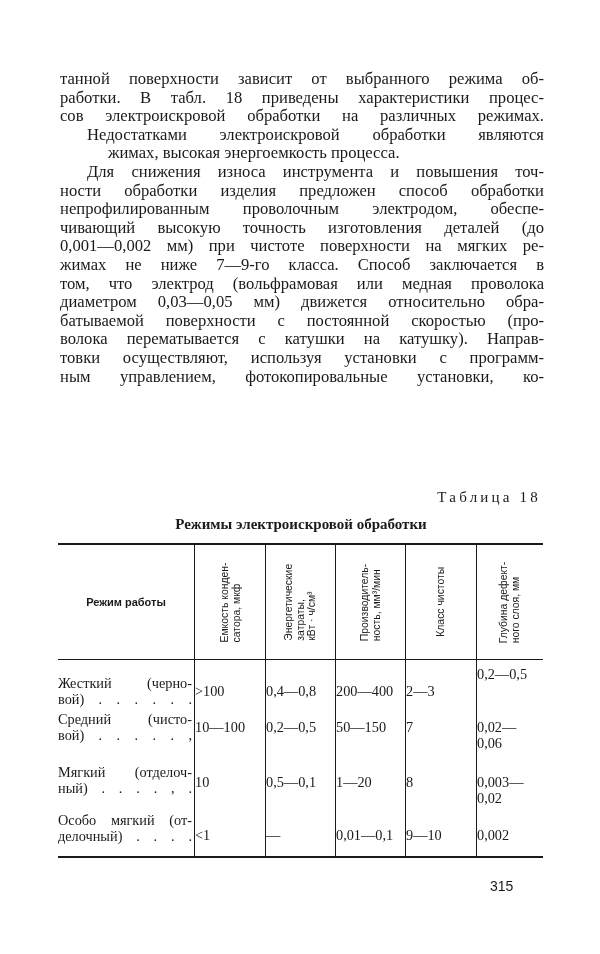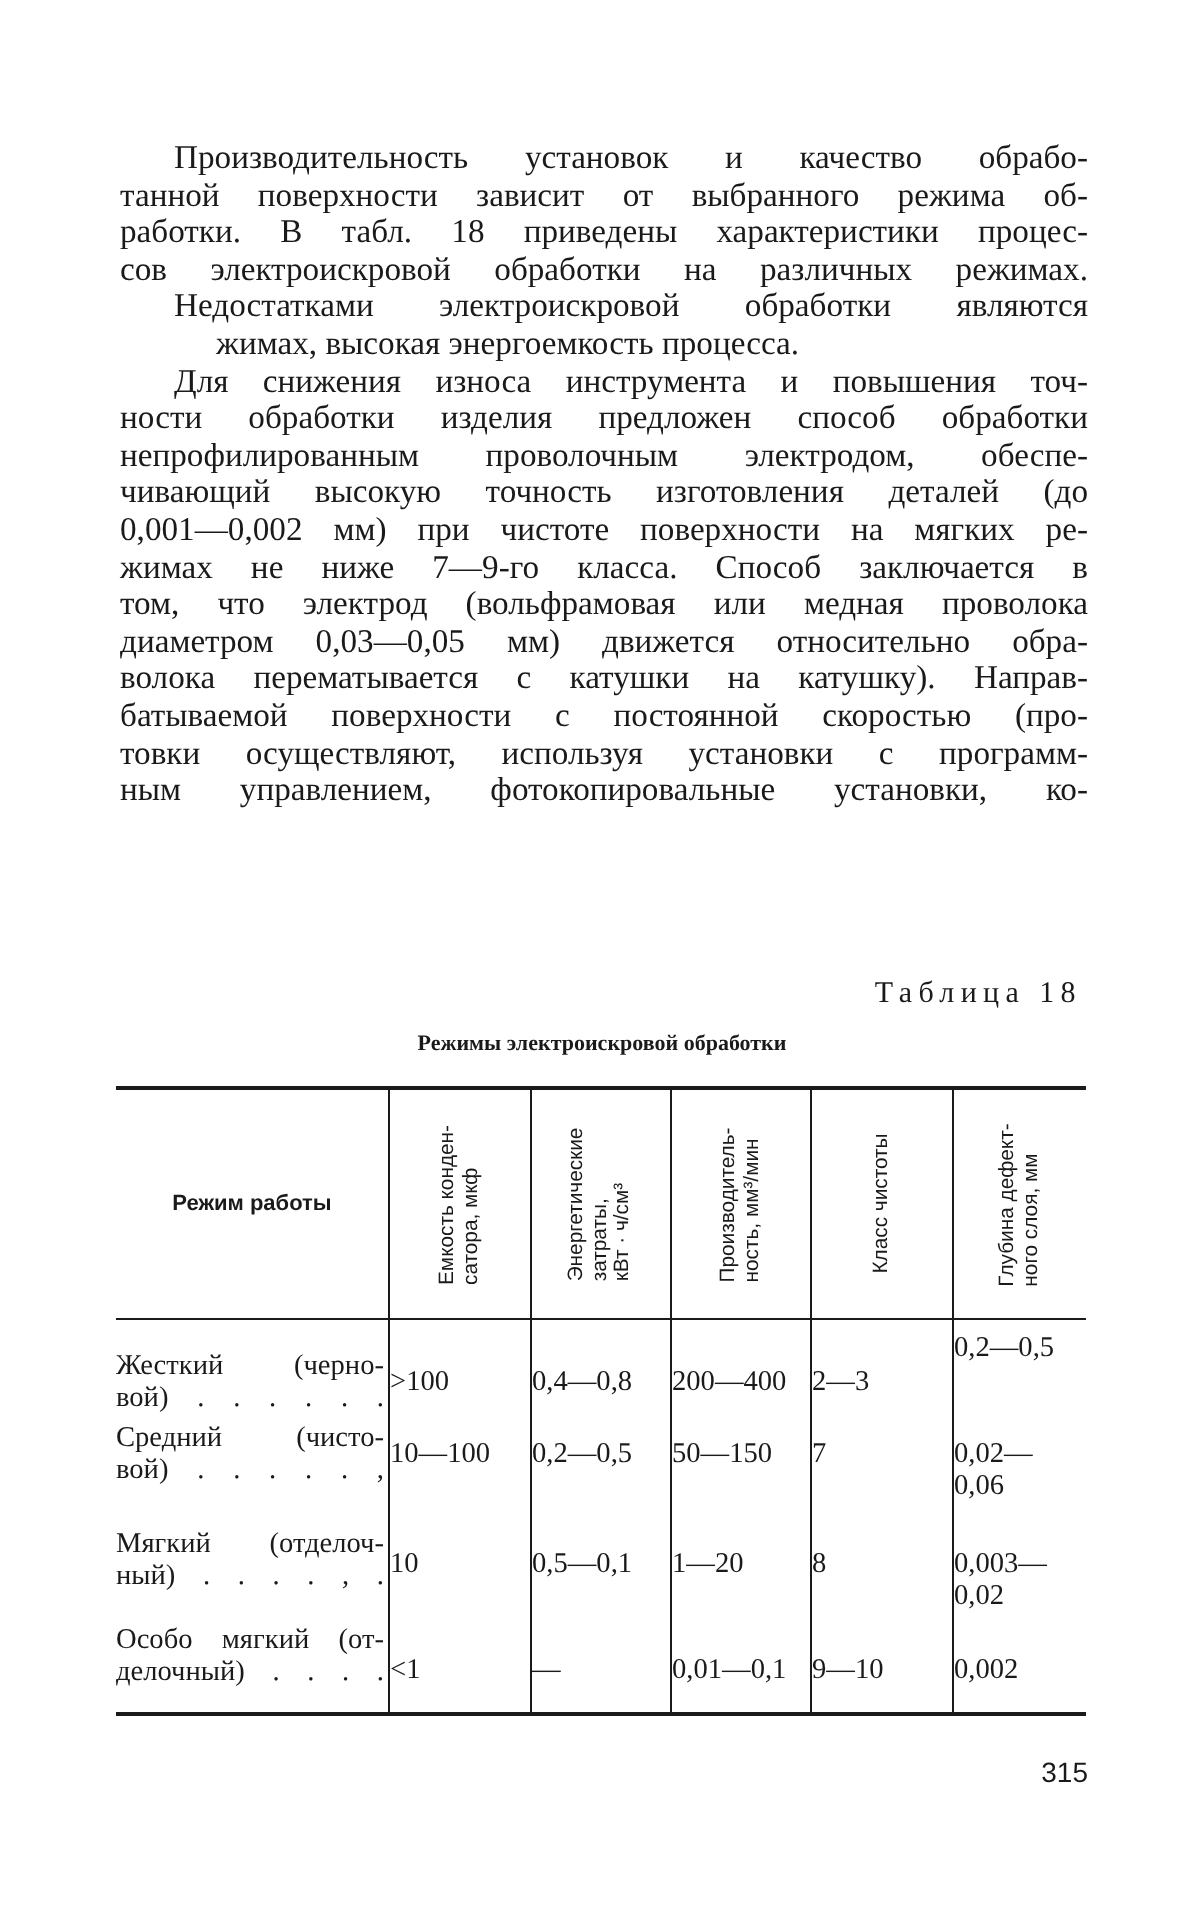--- a/index.html
+++ b/index.html
@@ -17,21 +17,21 @@
     text-align-last: justify; height: 18.6px;
   }
   .line.last { text-align-last: left; margin-left: 48px; }
   .line.indent { padding-left: 27px; }
   .table-num {
     position: absolute; top: 489px; left: 420px; width: 121px; text-align: right;
     font-size: 15px; letter-spacing: 3.2px;
   }
   .table-title {
     position: absolute; top: 516px; left: 58px; width: 486px; text-align: center;
-    font-size: 11px; font-weight: bold;
+    font-size: 15px; font-weight: bold;
   }
   .tbl {
     position: absolute; left: 58px; top: 543px; width: 485px; height: 315px;
   }
   .rule { position: absolute; left: 0; width: 485px; background: #1a1a1a; }
   .rule.top { top: 0; height: 2px; }
   .rule.mid { top: 116px; height: 1px; }
   .rule.bot { top: 313px; height: 2px; }
   .vline { position: absolute; top: 2px; width: 1.2px; height: 311px; background: #1a1a1a; }
   .hdr-cell {
@@ -45,49 +45,48 @@
   .hdr-rot span { display: block; }
   .cell {
     position: absolute; font-size: 14.3px; line-height: 15.5px; text-align: left;
     white-space: nowrap;
   }
   .mode {
     position: absolute; left: 0; width: 134px; font-size: 14.3px; line-height: 15.6px;
   }
   .mode span { display: block; white-space: nowrap; text-align: justify; text-align-last: justify; }
   .page-num {
-    position: absolute; top: 878px; left: 490px; width: 54px; text-align: right;
+    position: absolute; top: 878px; left: 490px; width: 54px; text-align: left;
     font-family: "Liberation Sans", "DejaVu Sans", sans-serif; font-size: 14px;
   }
 </style>
 </head>
 <body>
 
 <div class="body-text">
   <div>
-    <span class="line indent">Производительность  установок и качество  обрабо-</span>
     <span class="line">танной поверхности зависит от выбранного режима об-</span>
     <span class="line">работки. В табл. 18 приведены характеристики процес-</span>
     <span class="line">сов электроискровой обработки на различных режимах.</span>
   </div>
   <div>
     <span class="line indent">Недостатками электроискровой обработки  являются</span>
     <span class="line last">жимах, высокая энергоемкость процесса.</span>
   </div>
   <div>
     <span class="line indent">Для снижения износа инструмента и повышения точ-</span>
     <span class="line">ности обработки изделия предложен способ  обработки</span>
     <span class="line">непрофилированным проволочным электродом,  обеспе-</span>
     <span class="line">чивающий высокую точность изготовления деталей (до</span>
     <span class="line">0,001—0,002 мм) при чистоте поверхности на мягких ре-</span>
     <span class="line">жимах не ниже 7—9-го класса. Способ заключается  в</span>
     <span class="line">том, что электрод (вольфрамовая или медная проволока</span>
     <span class="line">диаметром 0,03—0,05 мм) движется относительно обра-</span>
+    <span class="line">батываемой поверхности с постоянной скоростью (про-</span>
     <span class="line">волока перематывается с катушки на катушку). Направ-</span>
-    <span class="line">батываемой поверхности с постоянной скоростью (про-</span>
     <span class="line">товки осуществляют, используя  установки с программ-</span>
     <span class="line">ным управлением, фотокопировальные  установки,  ко-</span>
   </div>
 </div>
 
 <div class="table-num">Таблица 18</div>
 <div class="table-title">Режимы электроискровой обработки</div>
 
 <div class="tbl">
   <div class="rule top"></div>

